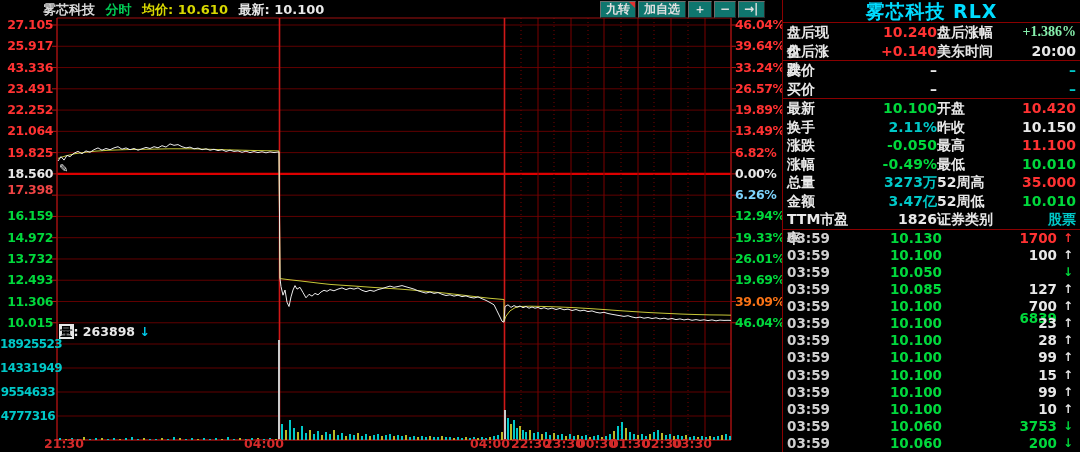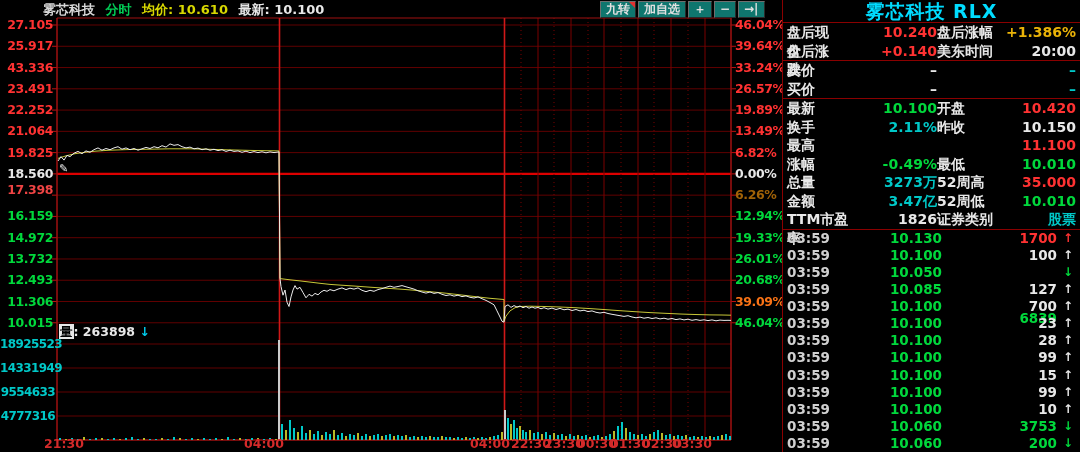--- a/index.html
+++ b/index.html
@@ -290,29 +290,29 @@
       <div class="plab" style="top: 82.81px; color: rgb(255, 50, 50);">26.57%</div>
       <div class="ylab" style="top: 104.08px; left: 0px; color: rgb(255, 50, 50);">22.252</div>
       <div class="plab" style="top: 104.08px; color: rgb(255, 50, 50);">19.89%</div>
       <div class="ylab" style="top: 125.35px; left: 0px; color: rgb(255, 50, 50);">21.064</div>
       <div class="plab" style="top: 125.35px; color: rgb(255, 50, 50);">13.49%</div>
       <div class="ylab" style="top: 146.62px; left: 0px; color: rgb(255, 50, 50);">19.825</div>
       <div class="plab" style="top: 146.62px; color: rgb(255, 50, 50);">6.82%</div>
       <div class="ylab" style="top: 167.89px; left: 0px; color: rgb(232, 232, 232);">18.560</div>
       <div class="plab" style="top: 167.89px; color: rgb(232, 232, 232);">0.00%</div>
       <div class="ylab" style="top: 184px; left: 0px; color: #ef4444;">17.398</div>
-      <div class="plab" style="top: 189.16px; color: #a16207;">6.26%</div>
+      <div class="plab" style="top: 189.16px; color: #7dd3fc;">6.26%</div>
       <div class="ylab" style="top: 210.43px; left: 0px; color: rgb(0, 216, 60);">16.159</div>
       <div class="plab" style="top: 210.43px; color: rgb(0, 216, 60);">12.94%</div>
       <div class="ylab" style="top: 231.7px; left: 0px; color: rgb(0, 216, 60);">14.972</div>
       <div class="plab" style="top: 231.7px; color: rgb(0, 216, 60);">19.33%</div>
       <div class="ylab" style="top: 252.97px; left: 0px; color: rgb(0, 216, 60);">13.732</div>
       <div class="plab" style="top: 252.97px; color: rgb(0, 216, 60);">26.01%</div>
       <div class="ylab" style="top: 274.24px; left: 0px; color: rgb(0, 216, 60);">12.493</div>
-      <div class="plab" style="top: 274.24px; color: rgb(0, 216, 60);">20.68%</div>
+      <div class="plab" style="top: 274.24px; color: rgb(0, 216, 60);">19.69%</div>
       <div class="ylab" style="top: 295.51px; left: 0px; color: rgb(0, 216, 60);">11.306</div>
       <div class="plab" style="top: 295.51px; color: #f97316;">39.09%</div>
       <div class="ylab" style="top: 316.78px; left: 0px; color: rgb(0, 216, 60);">10.015</div>
       <div class="plab" style="top: 316.78px; color: rgb(0, 216, 60);">46.04%</div>
       <div class="vlab" style="top: 338px; left: 0px; color: rgb(0, 200, 200);">18925523</div>
       <div class="vlab" style="top: 362px; left: 0px; color: rgb(0, 200, 200);">14331949</div>
       <div class="vlab" style="top: 386px; left: 0px; color: rgb(0, 200, 200);">9554633</div>
       <div class="vlab" style="top: 410px; left: 0px; color: rgb(0, 200, 200);">4777316</div>
       <div class="tlab" style="left: 64px;">21:30</div>
       <div class="tlab" style="left: 264px;">04:00</div>
@@ -335,21 +335,21 @@
   <div id="rp">
     <div id="rp-title">雾芯科技 RLX</div>
     <div id="info-rows">
         <div class="irow">
           <span class="c1">
             <span>盘后现价</span>
             <span style="color: rgb(255, 50, 50);">10.240</span>
           </span>
           <span class="c2">
             <span>盘后涨幅</span>
-            <span style="color: #eab308;">+1.386%</span>
+            <span style="color: #86efac; font-family: Liberation Serif, serif;">+1.386%</span>
           </span>
         </div>
         <div class="irow sep">
           <span class="c1">
             <span>盘后涨跌</span>
             <span style="color: rgb(255, 50, 50);">+0.140</span>
           </span>
           <span class="c2">
             <span>美东时间</span>
             <span style="color: rgb(232, 232, 232);">20:00</span>
@@ -389,20 +389,24 @@
           <span class="c1">
             <span>换手</span>
             <span style="color: rgb(0, 200, 200);">2.11%</span>
           </span>
           <span class="c2">
             <span>昨收</span>
             <span style="color: rgb(232, 232, 232);">10.150</span>
           </span>
         </div>
         <div class="irow">
+          <span class="c1">
+            <span>涨跌</span>
+            <span style="color: rgb(0, 216, 60);">-0.050</span>
+          </span>
           <span class="c2">
             <span>最高</span>
             <span style="color: rgb(255, 50, 50);">11.100</span>
           </span>
         </div>
         <div class="irow">
           <span class="c1">
             <span>涨幅</span>
             <span style="color: rgb(0, 216, 60);">-0.49%</span>
           </span>

